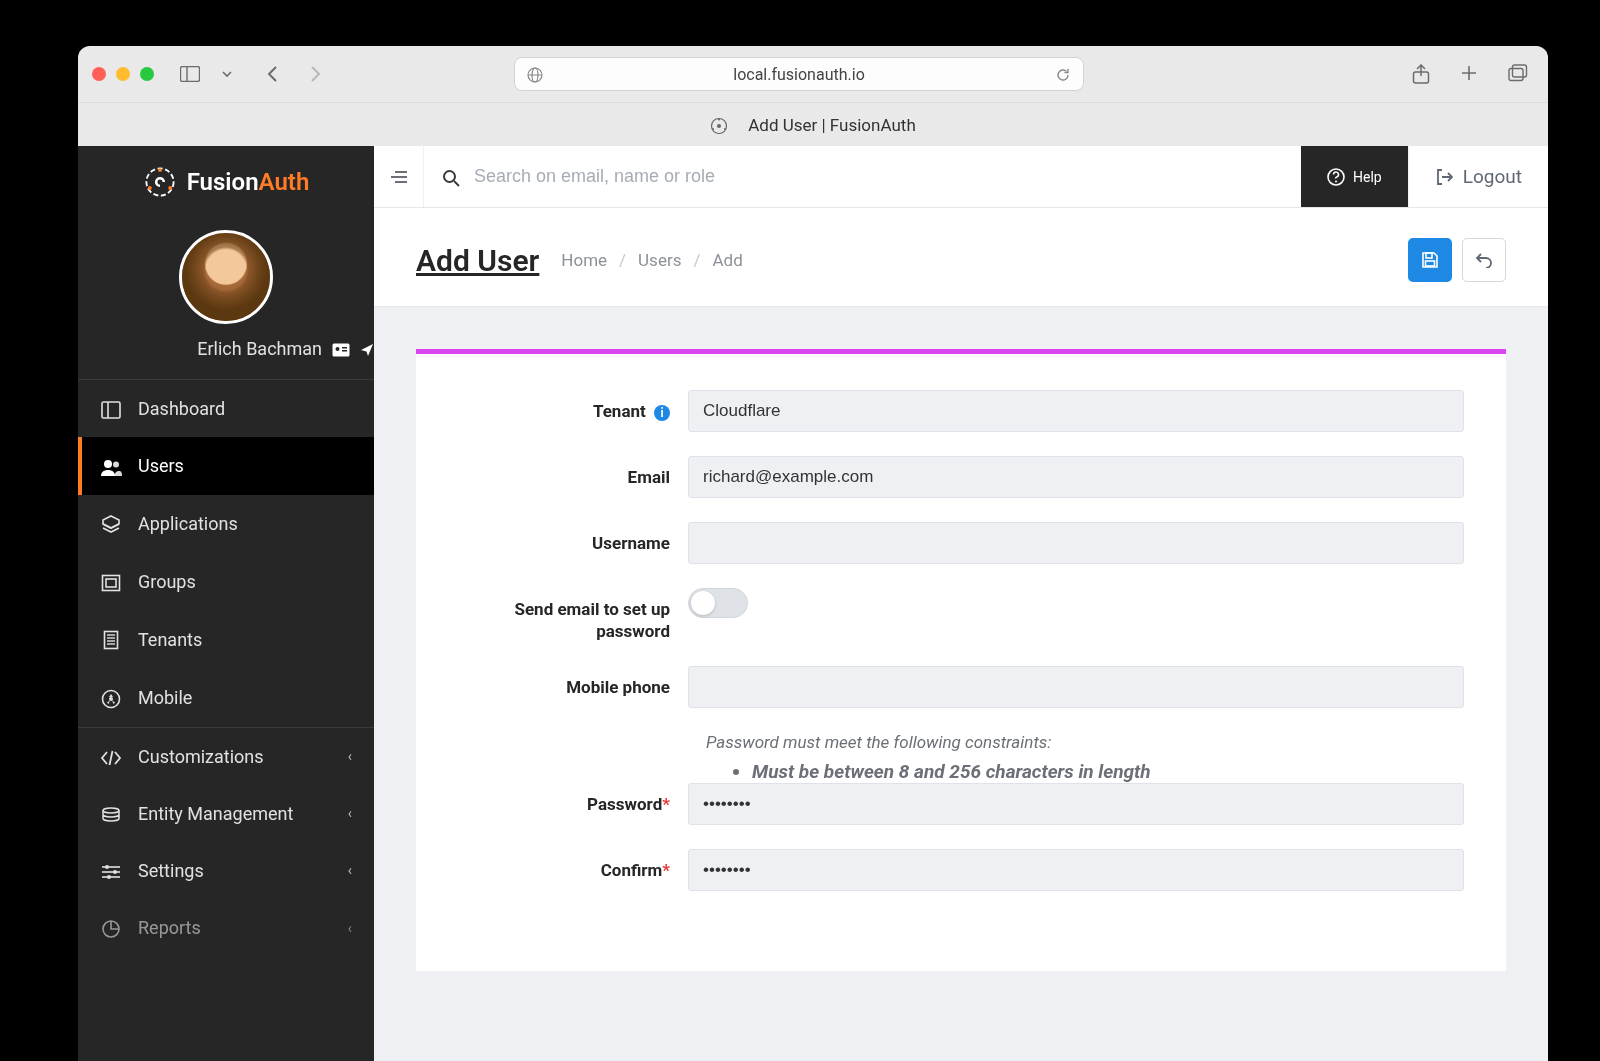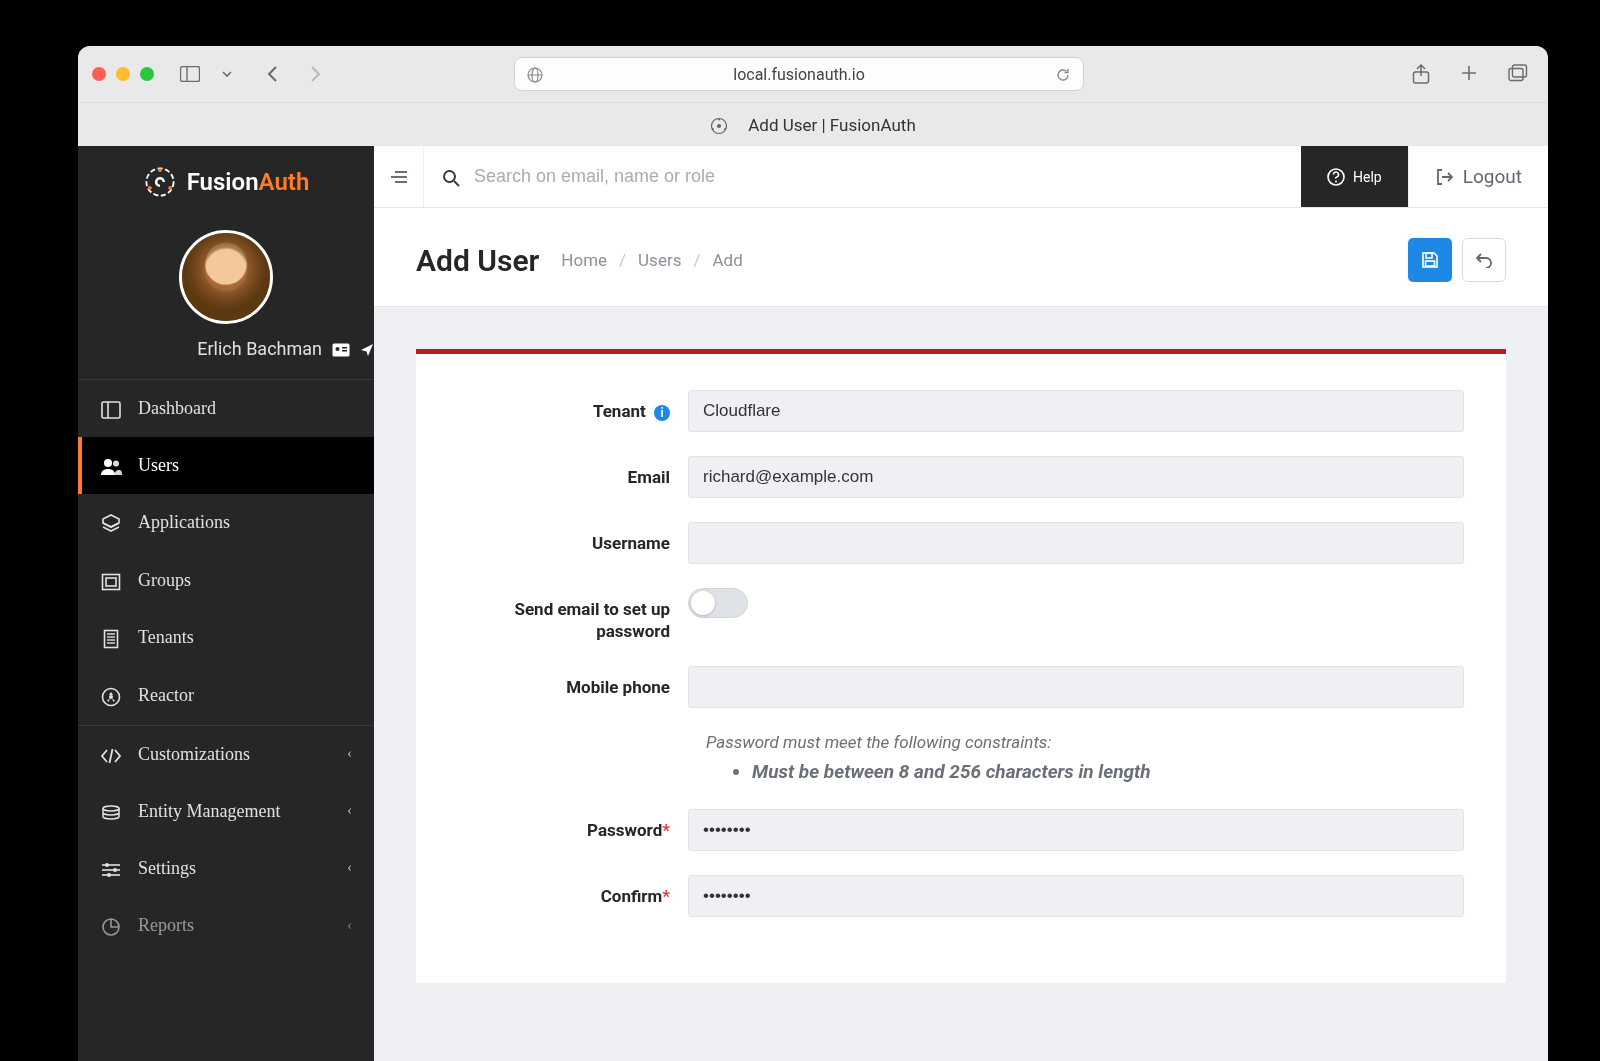--- a/index.html
+++ b/index.html
@@ -104,21 +104,21 @@
 }
 .avatar::before {
   content:"";
   position:absolute;
   inset:0;
   background: radial-gradient(circle at 50% 42%, rgba(0,0,0,0) 0%, rgba(0,0,0,0) 30%, rgba(122,74,31,0.6) 34%, rgba(90,55,15,0.95) 60%);
 }
 .profile-name { font-size: 18px; display:inline-flex; align-items:center; gap:10px;}
 .profile-name .mini-icon { font-size: 14px; }
 
-.nav { list-style: none; border-top: 1px solid #3a3a3a; font-family: Liberation Serif, serif; }
+.nav { list-style: none; border-top: 1px solid #3a3a3a; }
 .nav li {
   display: flex;
   align-items: center;
   gap: 16px;
   padding: 18px 22px;
   font-size: 18px;
   color: #e1e1e1;
   cursor: pointer;
   position: relative;
 }
@@ -166,37 +166,37 @@
   color:#5f6772; font-size:19px; cursor:pointer; border-left:1px solid #eef0f3;
 }
 
 .page-header {
   background:#fff;
   padding: 30px 42px 24px;
   display:flex;
   align-items:center;
   border-bottom:1px solid #e3e6ea;
 }
-.page-header h1 { font-size: 30px; font-weight:600; color:#262626; margin-right: 22px;}
+.page-header h1 { font-size: 30px; font-weight:600; color:#262626; margin-right: 22px; text-decoration: underline;}
 .breadcrumbs { color:#8d9299; font-size:17px; display:flex; gap:12px; }
 .breadcrumbs .sep { color:#c5cad1; }
 .header-actions { margin-left:auto; display:flex; gap:10px; }
 .icon-btn {
   width:44px; height:44px; border-radius:5px; display:flex;
   align-items:center; justify-content:center; font-size:18px;
   cursor:pointer;
 }
 .icon-btn.primary { background:#1e88e5; color:#fff; }
 .icon-btn.secondary { background:#fff; border:1px solid #d6dade; color:#5f6772; }
 
 .form-card {
   margin: 42px;
   background:#fff;
-  border-top:5px solid #b91c1c;
-  padding: 36px 42px 42px;
+  border-top:5px solid #d946ef;
+  padding: 36px 42px 56px;
 }
 .form-row { display:flex; align-items:flex-start; margin-bottom: 24px; }
 .form-row label {
   width: 230px; text-align:right; padding-right: 18px;
   font-size:17px; font-weight:700; color:#262626; line-height:1.3;
   padding-top:10px;
 }
 .form-row label .info-dot {
   display:inline-block; width:16px; height:16px; border-radius:50%;
   background:#1e88e5; color:#fff; font-size:12px; line-height:16px;
@@ -210,21 +210,21 @@
 }
 .toggle {
   width:60px; height:30px; background:#dfe3e8; border-radius:16px;
   position:relative; cursor:pointer; border:1px solid #d0d5db;
 }
 .toggle::after {
   content:""; position:absolute; left:2px; top:2px;
   width:24px; height:24px; background:#fff; border-radius:50%;
   box-shadow:0 1px 3px rgba(0,0,0,.2);
 }
-.help-block { margin-left:248px; margin-bottom: 26px; }
+.help-block { margin-left:248px; }
 .help-block .constraint-title {
   font-style:italic; color:#6b6f76; font-size:17px; margin-bottom:8px;
 }
 .help-block ul { list-style:disc; padding-left: 46px; }
 .help-block li { font-style:italic; color:#6b6f76; font-size:19px;font-weight:bold; }
 
 svg { display:inline-block; vertical-align:middle; }
 </style>
 </head>
 <body>
@@ -386,21 +386,21 @@
                 <line x1="4" y1="14" x2="12" y2="14" stroke="currentColor" stroke-width="1.4"></line>
               </svg></span>
           <span>Tenants</span>
         </li>
         <li>
           <span class="nav-icon"><svg width="20" height="20" viewBox="0 0 20 20">
                 <circle cx="10" cy="10" r="8.5" fill="none" stroke="currentColor" stroke-width="1.6"></circle>
                 <circle cx="10" cy="10" r="2" fill="currentColor"></circle>
                 <path d="M10 5l2 3h-4zM14 13.5l-3-2 1.5 3.5zM6 13.5l3-2-1.5 3.5z" fill="currentColor"></path>
               </svg></span>
-          <span>Reactor</span>
+          <span>Mobile</span>
         </li>
         <li class="nav-divider">
           <span class="nav-icon"><svg width="22" height="16" viewBox="0 0 22 16">
                 <path d="M7 2L2 8l5 6M15 2l5 6-5 6" fill="none" stroke="currentColor" stroke-width="1.8"></path>
                 <line x1="12.5" y1="1" x2="9.5" y2="15" stroke="currentColor" stroke-width="1.8"></line>
               </svg></span>
           <span>Customizations</span>
           <span class="chevron">‹</span>
         </li>
         <li>

